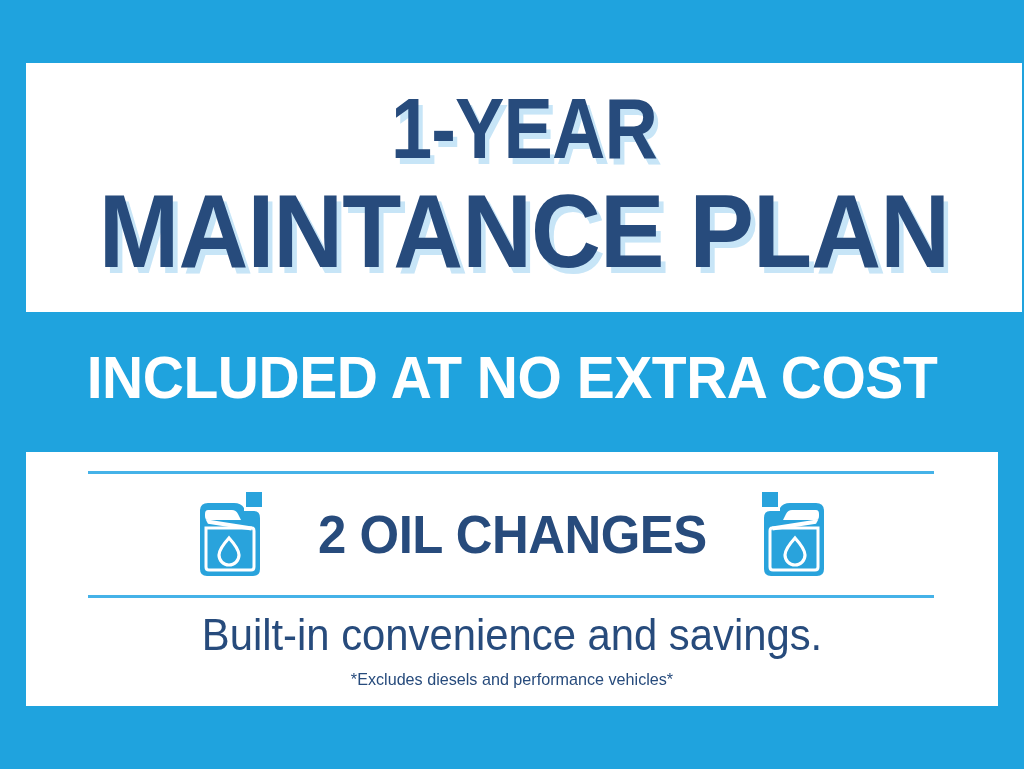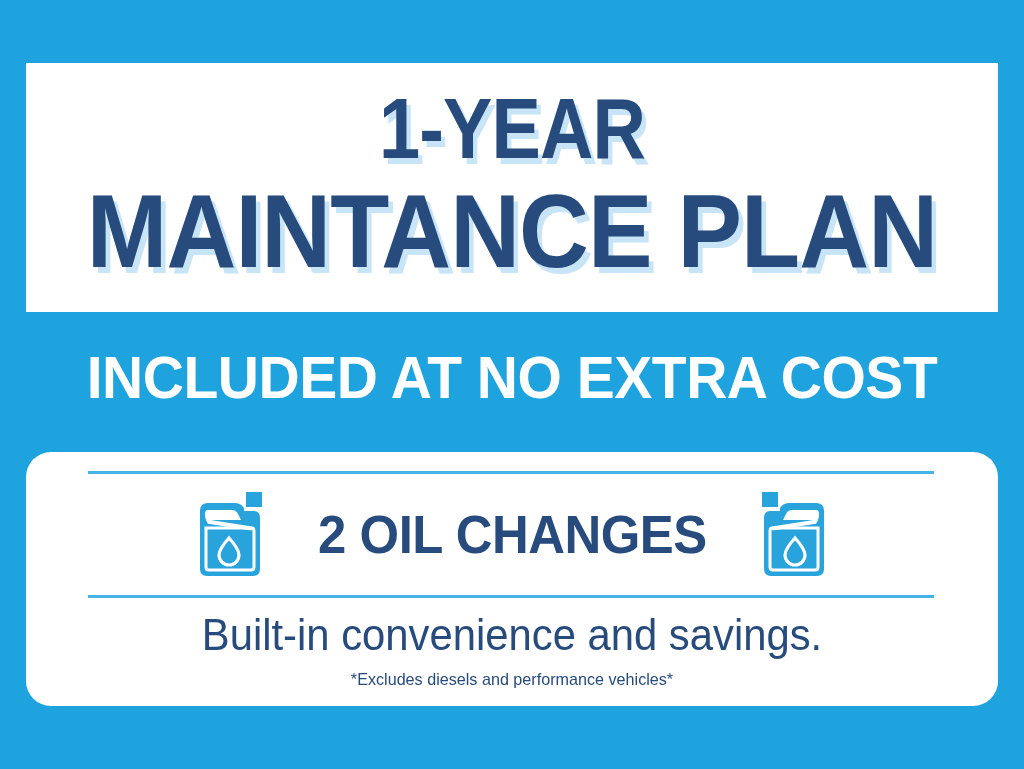--- a/index.html
+++ b/index.html
@@ -24,20 +24,21 @@
   
   .panel {
     position: absolute;
     background: #FFFFFF;
   }
   #headline-panel {
     left: 26px;
     top: 63px;
     width: 972px;
     height: 249px;
+    padding-left: 24px;
   }
 
   .headline-line {
     position: absolute;
     left: 0;
     width: 100%;
     text-align: center;
     color: #274B7C;
     font-family: "Liberation Sans Narrow", "Liberation Sans", sans-serif;
     font-weight: bold;
@@ -73,21 +74,20 @@
     white-space: nowrap;
     transform: scaleX(0.95);
   }
 
   
   #details-panel {
     left: 26px;
     top: 452px;
     width: 972px;
     height: 254px;
-    border-radius: 25px;
   }
 
   .rule {
     position: absolute;
     left: 62px;
     width: 846px;
     height: 3px;
     background: #45B2E8;
   }
   #rule-top    { top: 19px; }

